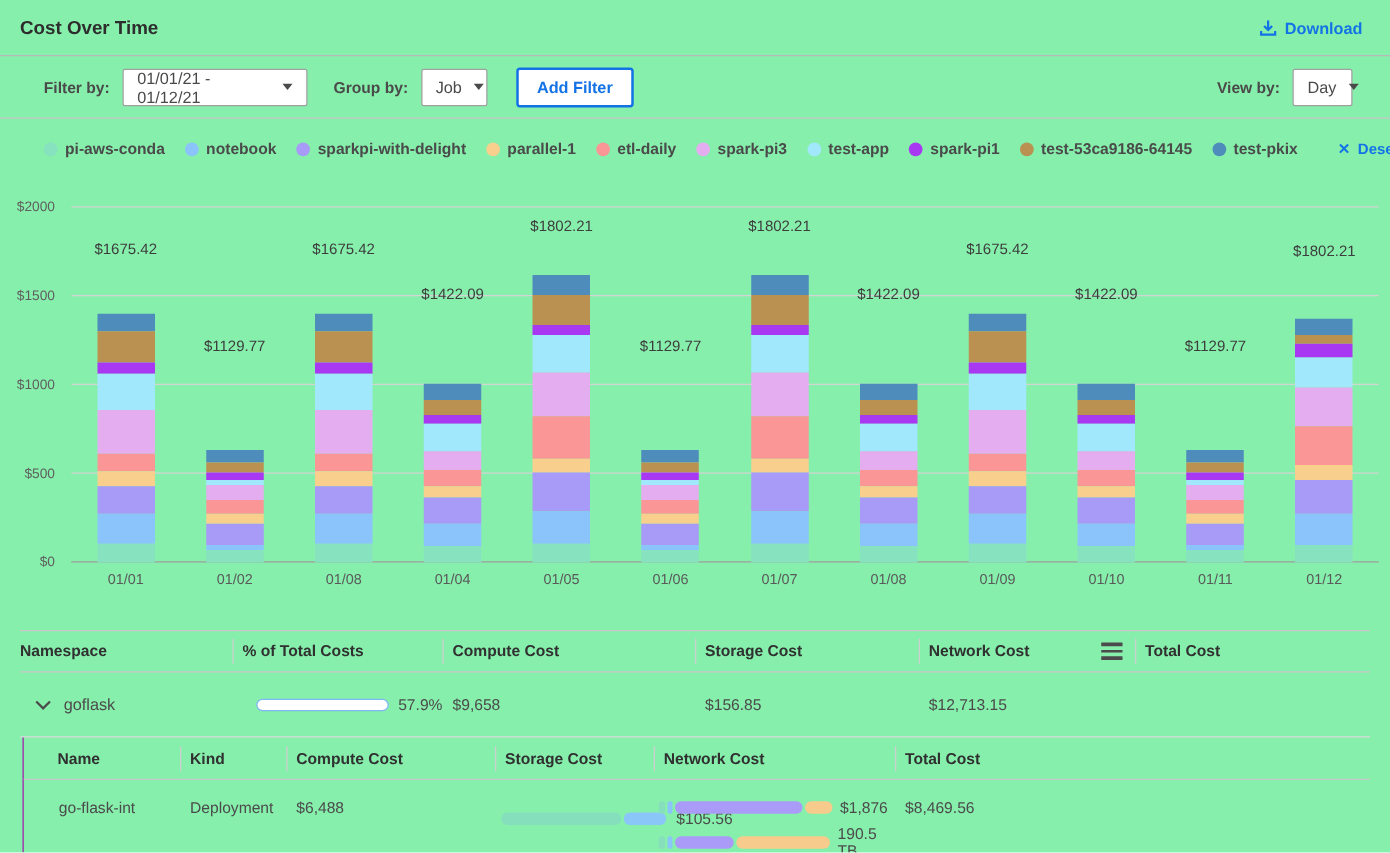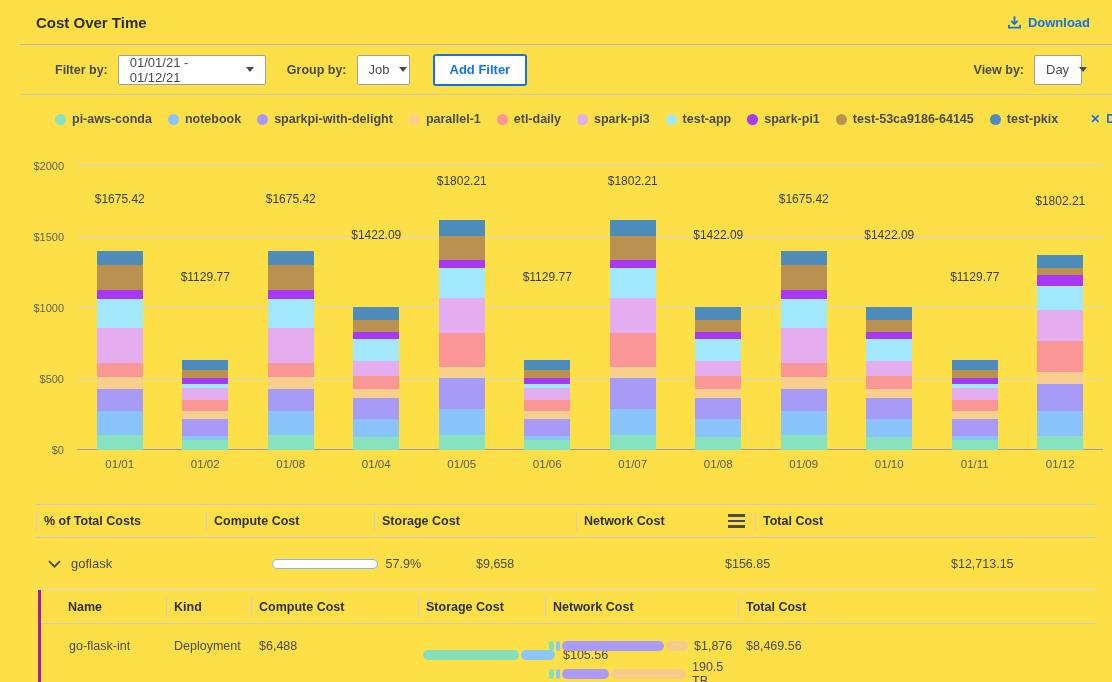--- a/index.html
+++ b/index.html
@@ -1,19 +1,19 @@
 <!DOCTYPE html>
 <html><head>
 <meta charset="utf-8">
 <style>
   * { margin:0; padding:0; box-sizing:border-box; }
   html,body { background:#fff; }
   .app {
-    width:1112px; height:682px; background:#fde047; position:relative; overflow:hidden;
-    font-family:"Liberation Sans", sans-serif; color:#4b4b4b;padding-left:20px;
+    width:1112px; height:682px; background:#86efac; position:relative; overflow:hidden;
+    font-family:"Liberation Sans", sans-serif; color:#4b4b4b;
   }
   
   .titlebar { height:45px; display:flex; align-items:center; justify-content:space-between;
     padding:0 22px 0 16px; border-bottom:1px solid #b9b9b9; }
   .title { font-size:15px; font-weight:bold; color:#2d2d2d; }
   .download { display:flex; align-items:center; gap:6px; color:#1373e6; font-weight:bold;
     font-size:13px; cursor:pointer; }
   
   .filterbar { height:50px; display:flex; align-items:center; padding:0 30px 0 35px;
     border-bottom:1px solid #c6c6c6; }
@@ -58,32 +58,32 @@
   .ct-header, .ct-row { display:grid; grid-template-columns:170px 168px 202px 179px 173px 1fr; }
   .ct-header { height:34px; align-items:center; border-top:1px solid #c8c8c8;
     border-bottom:1px solid #c8c8c8; font-weight:bold; color:#303030; }
   .hdr-cell { position:relative; padding-left:8px; height:100%; display:flex; align-items:center; }
   .hdr-cell.first { padding-left:0; }
   .hdr-cell.divided::before { content:''; position:absolute; left:0; top:50%;
     transform:translateY(-50%); width:1px; height:20px; background:#cfcfcf; }
   .hdr-flex { justify-content:space-between; padding-right:10px; }
   .hamburger { display:flex; flex-direction:column; gap:3px; cursor:pointer; }
   .hamburger i { display:block; width:17px; height:2.4px; background:#4b4b4b; }
-  .ct-row { height:52px; align-items:center; border-bottom:1px solid #dadada; color:#4b4b4b;gap:47px; }
+  .ct-row { height:52px; align-items:center; border-bottom:1px solid #dadada; color:#4b4b4b; }
   .cell { padding-left:8px; }
   .ns-cell { display:flex; align-items:center; gap:10px; padding-left:12px; cursor:pointer; }
   .ns-name { font-size:13px; }
   .pct-cell { display:flex; align-items:center; gap:8px; }
   .pill { height:10px; border:1px solid #7fb7f3; border-radius:6px; background:#fff; overflow:hidden; }
   .pill-outer { width:118px; }
   .pill-inner { width:107px; }
   .pill-fill { height:100%; background:#2277e8; border-radius:6px; }
   .two-line { display:flex; flex-direction:column; justify-content:center; gap:4px; line-height:17px; }
   
-  .nested { margin-left:2px; border-left:3px solid #a21caf; }
+  .nested { margin-left:2px; border-left:1px solid #a21caf; }
   .nt-header, .nt-row { display:grid; grid-template-columns:125px 85px 167px 127px 193px 196px 1fr; }
   .nt-header { height:34px; align-items:center; border-bottom:1px solid #c8c8c8;
     font-weight:bold; color:#303030; }
   .nt-header .hdr-cell.first { padding-left:27px; }
   .nt-row { height:58px; align-items:start; color:#4b4b4b; }
   .nt-row .cell, .nt-row .pct-cell { margin-top:11px; height:22px; display:flex; align-items:center; }
   .nt-row .name-cell { padding-left:28px; }
   .minibar { display:flex; align-items:center; gap:2px; }
   .minibar .seg { display:block; height:10px; border-radius:5px; }
   .bar-val-cell { gap:8px; }
@@ -388,20 +388,21 @@
         <div class="x-slot">01/08</div>
         <div class="x-slot">01/09</div>
         <div class="x-slot">01/10</div>
         <div class="x-slot">01/11</div>
         <div class="x-slot">01/12</div>
       </div>
   </div>
 
   <div class="cost-table">
     <div class="ct-header">
+      <div class="hdr-cell first">Namespace</div>
       <div class="hdr-cell divided">% of Total Costs</div>
       <div class="hdr-cell divided">Compute Cost</div>
       <div class="hdr-cell divided">Storage Cost</div>
       <div class="hdr-cell divided hdr-flex">
         <span>Network  Cost</span>
         <span class="hamburger">
             <i></i>
             <i></i>
             <i></i>
           </span>

